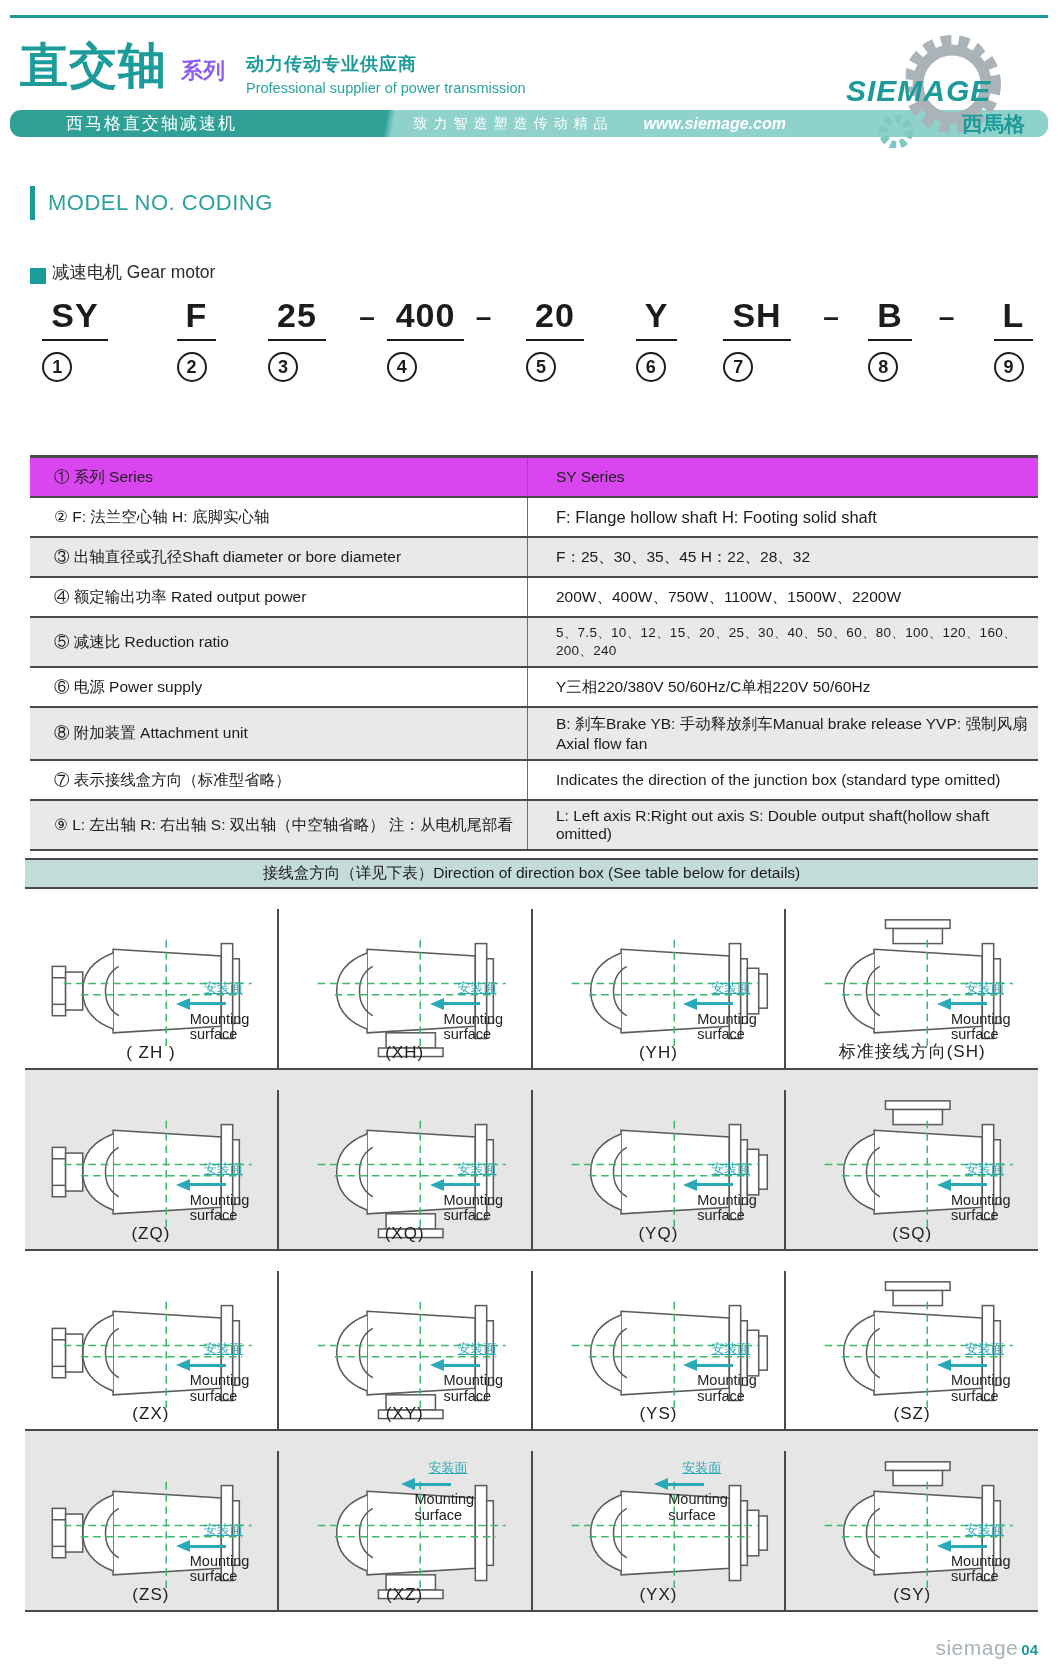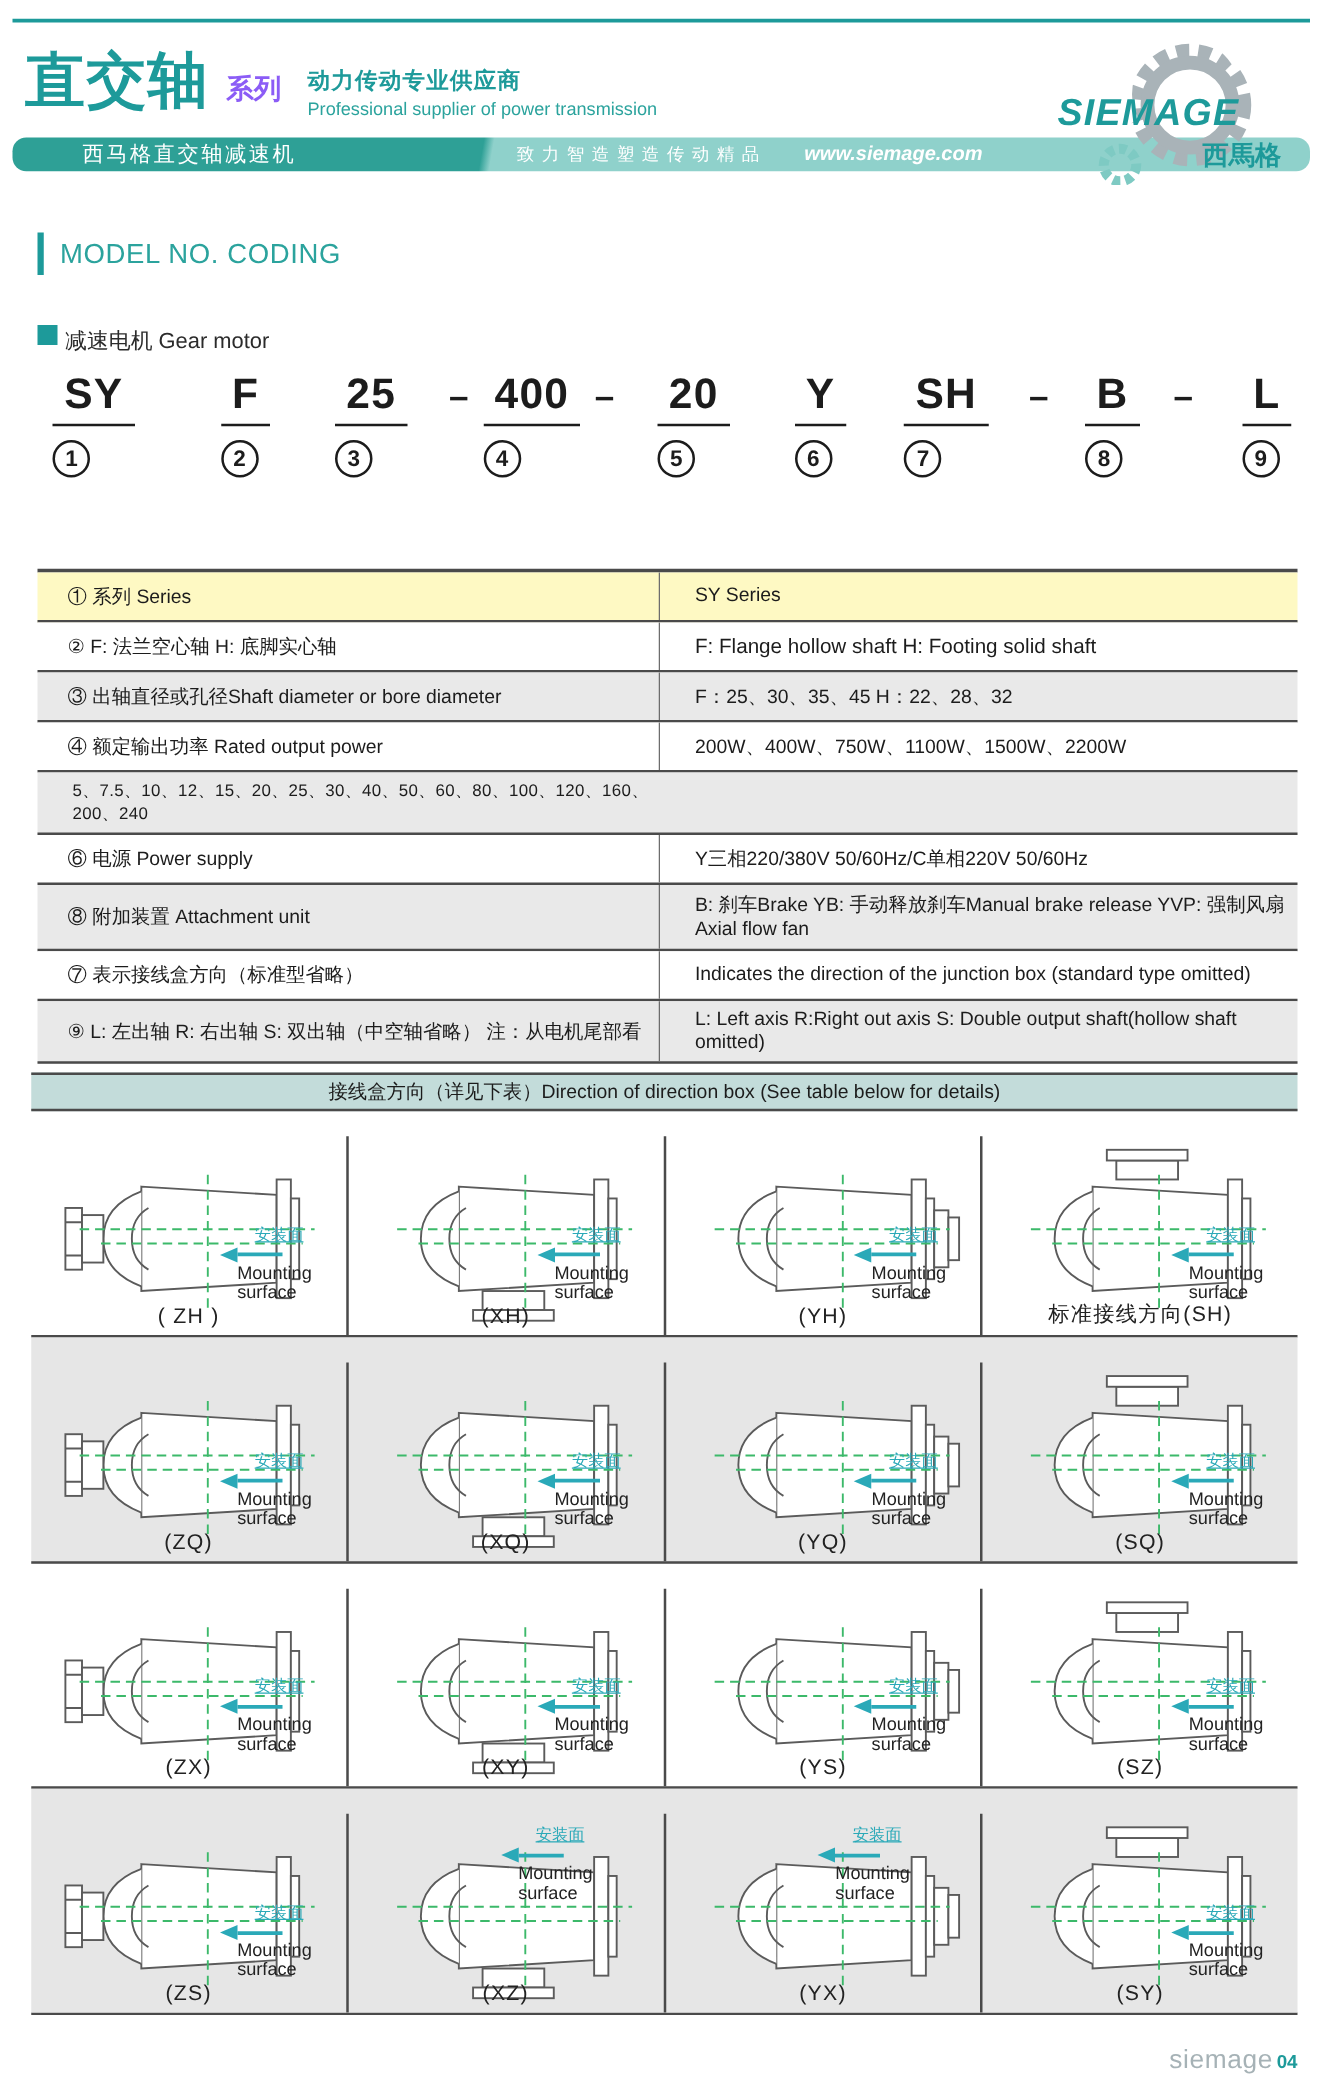--- a/index.html
+++ b/index.html
@@ -25,21 +25,21 @@
   .banner-slogan { font-size:14px; letter-spacing:6px; margin-left:auto; }
   .banner-url { font-size:16px; font-style:italic; font-weight:bold; margin:0 262px 0 30px; letter-spacing:0; }
   .logo { position:absolute; top:26px; right:4px; width:210px; height:122px; z-index:5; }
   .logo svg { position:absolute; inset:0; }
   .logo-text { position:absolute; top:48px; left:2px; font-size:30px; font-weight:bold; font-style:italic; color:#1d9a9a; letter-spacing:1px; }
   .logo-cn { position:absolute; top:84px; left:118px; font-size:21px; color:#1d9a9a; font-family:"Liberation Serif", serif; font-weight:bold; }
   
   .sec-title { position:absolute; top:186px; left:30px; border-left:5px solid #1d9a9a; padding:2px 0 4px 13px; }
   .sec-title-cn { font-size:27px; font-weight:bold; color:#1d9a9a; letter-spacing:1px; }
   .sec-title-en { font-size:22px; color:#2ba39d; margin-top:2px; letter-spacing:0.5px; }
-  .bullet-line { position:absolute; top:260px; left:30px; display:flex; align-items:flex-start; }
+  .bullet-line { position:absolute; top:260px; left:30px; display:flex; align-items:flex-end; }
   .bullet-sq { width:16px; height:16px; background:#1d9a9a; display:inline-block; margin-right:6px; }
   .bullet-text { font-size:17.5px; color:#2b2b2b; }
   
   .code-row {
     position:absolute; top:297px; left:12px;
     display:grid; grid-template-columns:126px 117px 84px 56px 61px 55px 88px 115px 86px 62px 56px 57px 77px;
     justify-items:center; align-items:start;
   }
   .code-seg { display:flex; flex-direction:column; align-items:flex-start; }
   .code {
@@ -49,21 +49,21 @@
   .code-dash { font-size:28px; font-weight:600; color:#1c1c1c; margin-top:4px; }
   .circle-num {
     margin-top:11px; width:30px; height:30px; border:2px solid #1c1c1c; border-radius:50%;
     display:flex; align-items:center; justify-content:center; font-size:18px; font-weight:600; color:#1c1c1c;
   }
   
   .spec-table { position:absolute; top:455px; left:30px; width:1008px; border-top:3px solid #4a4a4a; }
   .spec-row { display:flex; min-height:40px; border-bottom:2px solid #4a4a4a; align-items:stretch; }
   .spec-row:nth-child(odd) { background:#e9e9e9; }
   .spec-row:nth-child(even) { background:#ffffff; }
-  .spec-row.hdr { background:#fef9c3; }
+  .spec-row.hdr { background:#d946ef; }
   .cell-l, .cell-r { display:flex; align-items:center; font-size:15.5px; color:#1c1c1c; }
   .cell-l { width:49.4%; padding:6px 8px 6px 24px; border-right:1.5px solid #6d6d6d; }
   .cell-r { width:50.6%; padding:6px 8px 6px 28px; }
   .spec-row.r2 .cell-r { font-size:16.5px; }
   .spec-row.r5 .cell-r { font-size:13.5px; letter-spacing:0.3px; }
   
   .junction-header {
     position:absolute; top:858px; left:25px; right:20px; height:31px; background:#c3dcda;
     border-top:2.5px solid #4a4a4a; border-bottom:2.5px solid #4a4a4a;
     display:flex; align-items:center; justify-content:center; font-size:15.5px; color:#1c1c1c;
@@ -230,20 +230,21 @@
   </div>
   <div class="spec-row">
     <div class="cell-l">③ 出轴直径或孔径Shaft diameter or bore diameter</div>
     <div class="cell-r">F：25、30、35、45  H：22、28、32</div>
   </div>
   <div class="spec-row">
     <div class="cell-l">④ 额定输出功率 Rated output power</div>
     <div class="cell-r">200W、400W、750W、1100W、1500W、2200W</div>
   </div>
   <div class="spec-row r5">
+    <div class="cell-l">⑤ 减速比 Reduction ratio</div>
     <div class="cell-r">5、7.5、10、12、15、20、25、30、40、50、60、80、100、120、160、200、240</div>
   </div>
   <div class="spec-row">
     <div class="cell-l">⑥ 电源 Power supply</div>
     <div class="cell-r">Y三相220/380V 50/60Hz/C单相220V 50/60Hz</div>
   </div>
   <div class="spec-row">
     <div class="cell-l">⑧ 附加装置 Attachment unit</div>
     <div class="cell-r">B: 刹车Brake  YB: 手动释放刹车Manual brake release  YVP: 强制风扇 Axial flow fan</div>
   </div>

